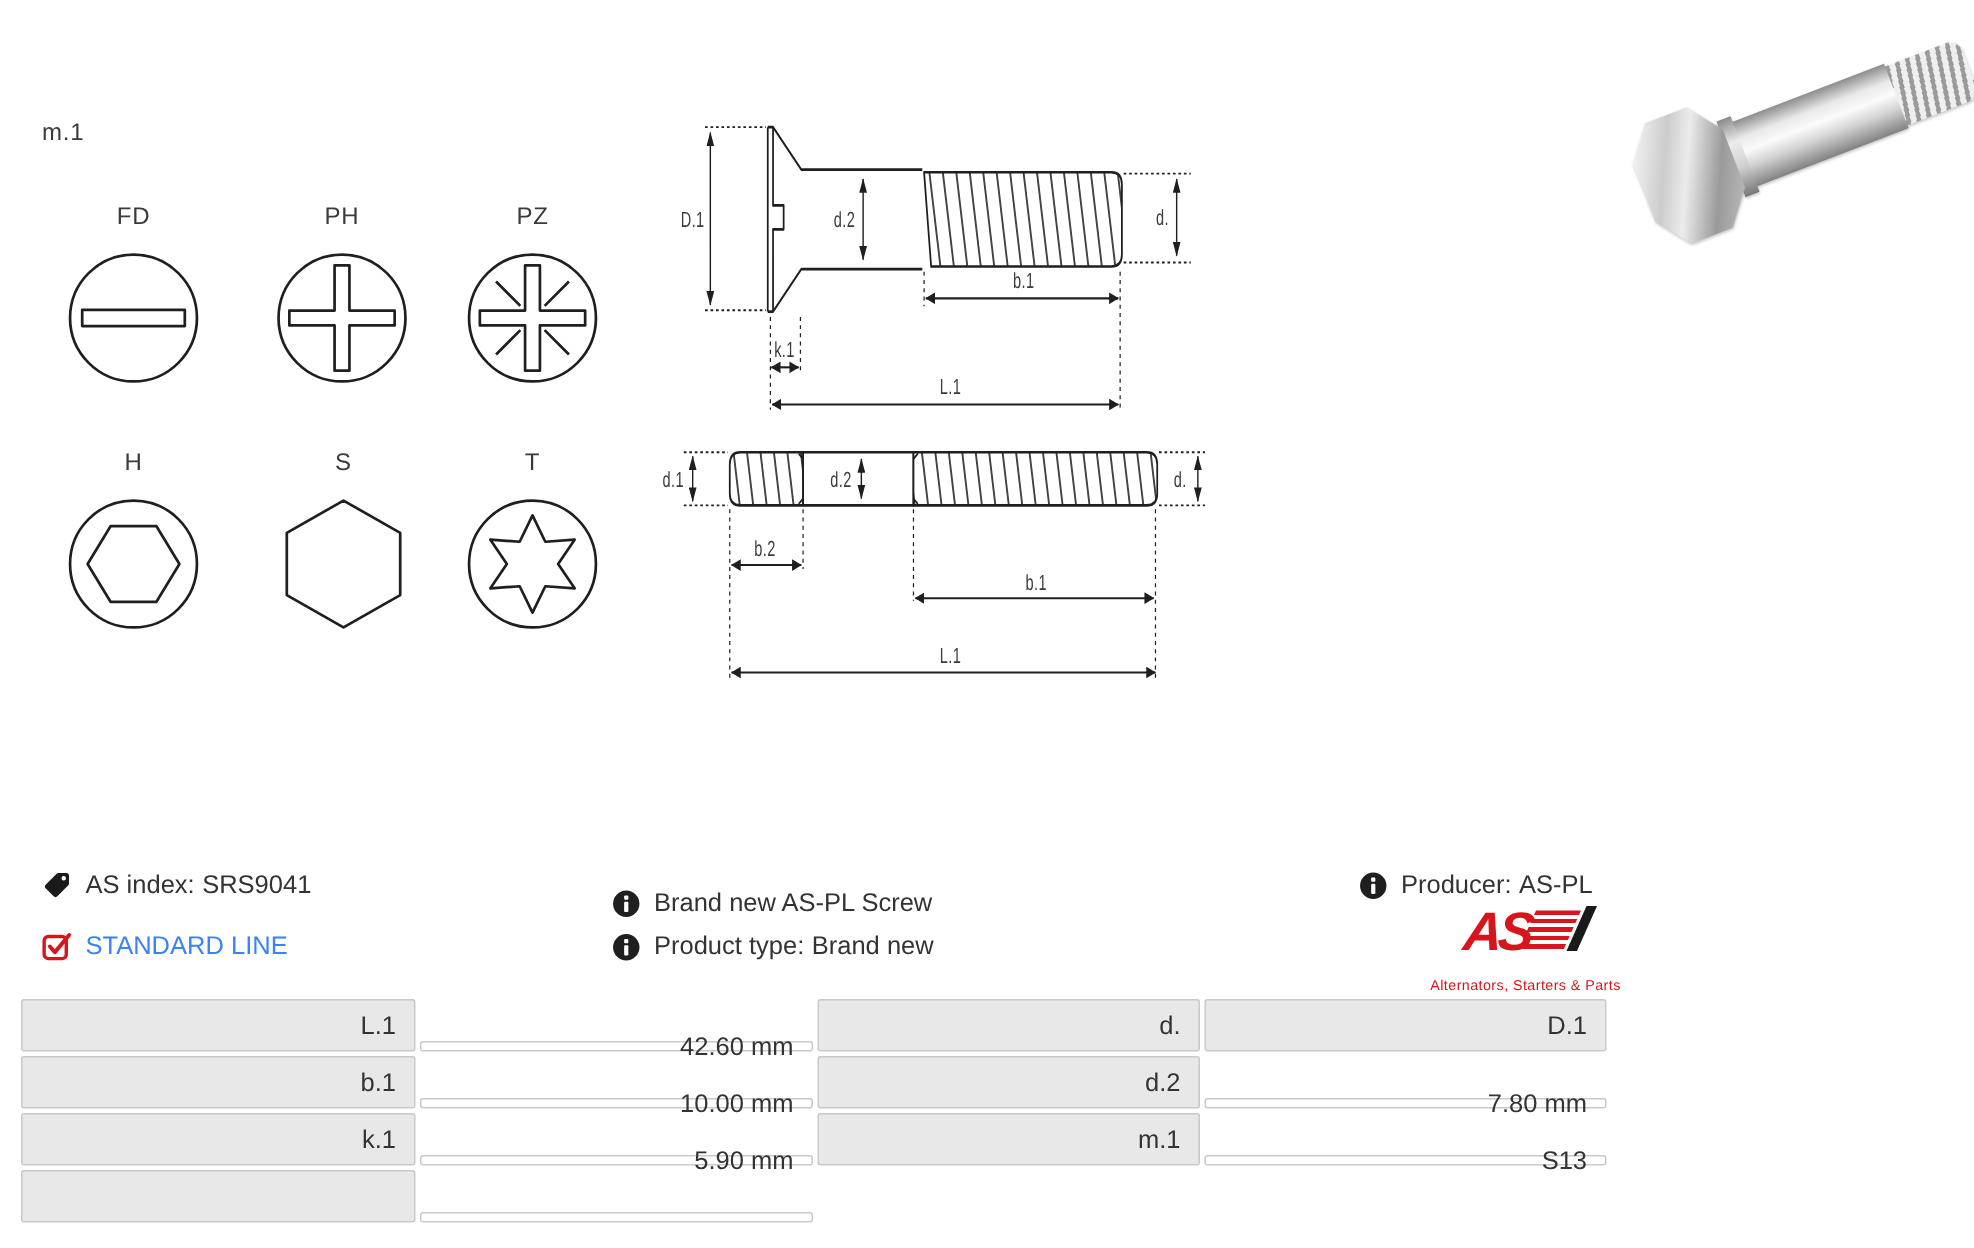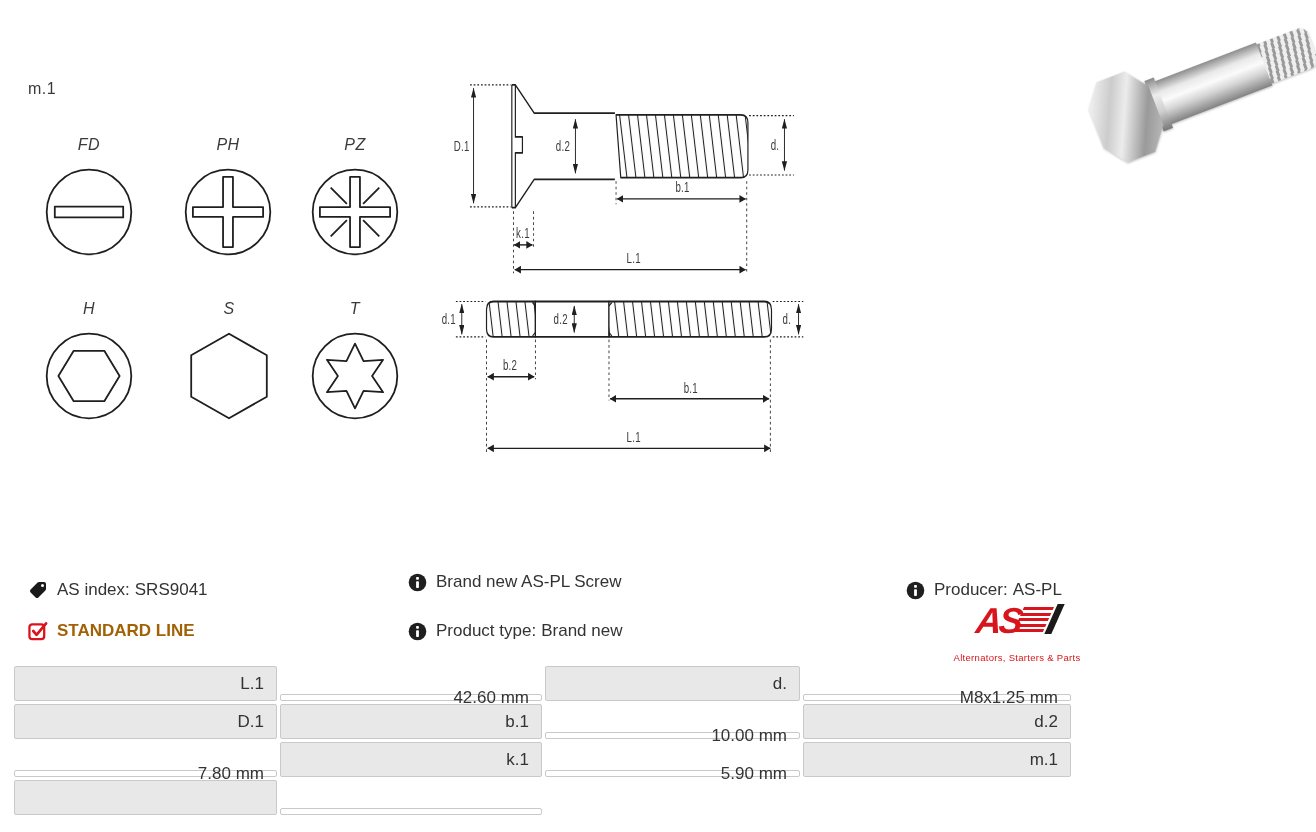--- a/index.html
+++ b/index.html
@@ -4,36 +4,36 @@
 <style>
   * { margin:0; padding:0; box-sizing:border-box; }
   html,body { background:#fff; }
   body {
     position:relative; width:1316px; height:832px; overflow:hidden;
     font-family:"Liberation Sans", sans-serif; color:#3a3a3a;
   }
   .abs { position:absolute; }
 
   
-  .drive-label { width:90px; text-align:center; font-size:16px; color:#3a3a3a; letter-spacing:.5px;font-style:italic; }
+  .drive-label { width:90px; text-align:center; font-size:16px; color:#3a3a3a; letter-spacing:.5px; }
   .m1-label { font-size:16px; color:#3a3a3a; letter-spacing:.5px; }
 
   
   svg.draw text { font-family:"Liberation Sans", sans-serif; font-size:16.5px; fill:#3b3b3b; letter-spacing:.5px; }
   .outline { stroke:#1f1f1f; stroke-width:2; fill:none; stroke-linejoin:round; }
   .hatched { stroke:#1f1f1f; stroke-width:2; stroke-linejoin:round; }
   .dim { stroke:#1f1f1f; stroke-width:1.6; fill:none; }
   .dot { stroke:#1f1f1f; stroke-width:1.4; fill:none; stroke-dasharray:3 3.2; }
 
   
   .inforow { position:absolute; display:flex; align-items:center; height:24px; font-size:17px; color:#333; white-space:nowrap; }
   .inforow .ic { margin-right:9px; display:inline-flex; }
   .inforow b { font-weight:normal; }
   .inforow .gap { width:5px; display:inline-block; }
-  .red { color:#a16207; font-weight:bold; }
+  .red { color:#3b82f6; font-weight:normal; }
 
   
   .as-logo { position:absolute; left:952px; top:602px; width:130px; text-align:center; }
   .as-logo-row { display:flex; align-items:flex-end; justify-content:center; height:34px; }
   .as-text { font-style:italic; font-weight:bold; font-size:36px; line-height:.82; color:#d8151c; letter-spacing:-3px; transform:skewX(-6deg); }
   .as-stripes { width:30px; height:27px; margin:0 0 2px -3px; transform:skewX(-24deg);
     background:repeating-linear-gradient(to bottom,#d8151c 0 3px, rgba(0,0,0,0) 3px 5.6px); }
   .as-bar { width:7px; height:30px; margin:0 0 2px 3px; background:#1a1a1a; transform:skewX(-24deg); }
   .as-tagline { font-size:9.5px; color:#d8151c; margin-top:16px; white-space:nowrap; letter-spacing:.3px; }
 
@@ -198,21 +198,21 @@
 <div class="inforow" style="left:28px;top:619px">
   <span class="ic">
     <svg width="20" height="20" viewBox="0 0 21 21" fill="none">
       <rect x="1.5" y="3.5" width="15.5" height="15.5" rx="3" stroke="#d8151c" stroke-width="2.4"></rect>
       <path d="M5.5,10.5 L9,14.5 L19,2.5" stroke="#d8151c" stroke-width="2.8" stroke-linecap="round" stroke-linejoin="round"></path>
     </svg>
   </span>
   <span class="red">STANDARD LINE</span>
 </div>
 
-<div class="inforow" style="left:408px;top:570px">
+<div class="inforow" style="left:408px;top:590px">
   <span class="ic">
     <svg width="19" height="19" viewBox="0 0 19 19">
         <circle cx="9.5" cy="9.5" r="8.8" fill="#1f1f1f"></circle>
       <rect x="8.1" y="4" width="2.8" height="2.8" rx="0.7" fill="#fff"></rect>
       <rect x="8.1" y="8.2" width="2.8" height="6.8" rx="0.7" fill="#fff"></rect>
       </svg>
   </span>
   <span>Brand new AS-PL Screw</span>
 </div>
 
@@ -248,27 +248,27 @@
     <div class="as-stripes"></div>
     <div class="as-bar"></div>
   </div>
   <div class="as-tagline">Alternators, Starters &amp; Parts</div>
 </div>
 
 <div class="spec-table">
   <div class="cell lab">L.1</div>
   <div class="cell val">42.60 mm</div>
   <div class="cell lab">d.</div>
-  <div class="cell val">M8x1.25 mm</div>
 
   <div class="cell lab">D.1</div>
   <div class="cell lab">b.1</div>
   <div class="cell val">10.00 mm</div>
 
   <div class="cell lab">d.2</div>
   <div class="cell val">7.80 mm</div>
   <div class="cell lab">k.1</div>
   <div class="cell val">5.90 mm</div>
 
   <div class="cell lab">m.1</div>
+  <div class="cell val">S13</div>
   <div class="cell lab"></div>
   <div class="cell val"></div>
 </div>
 
 </body></html>

